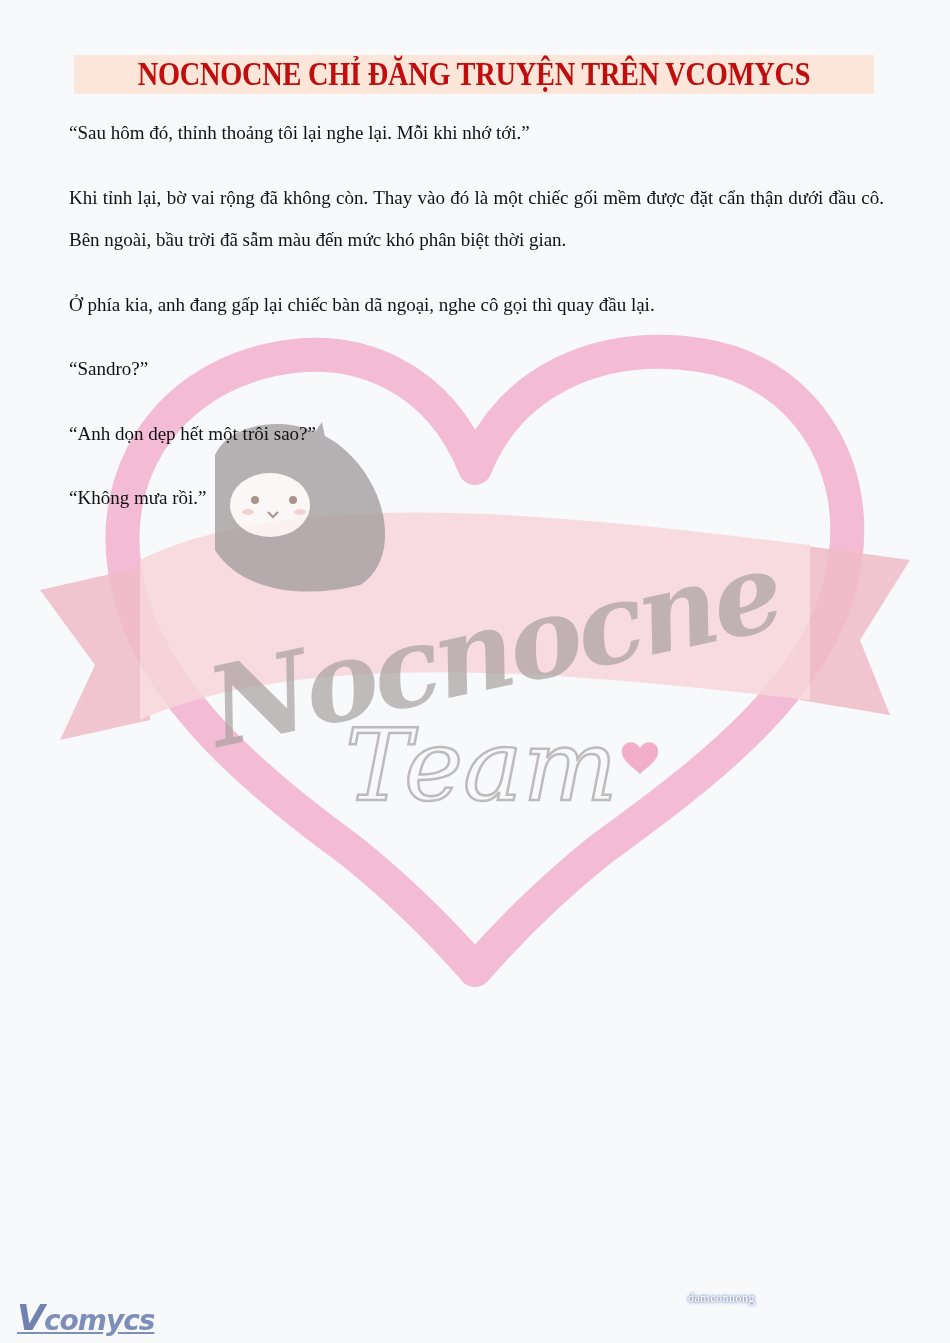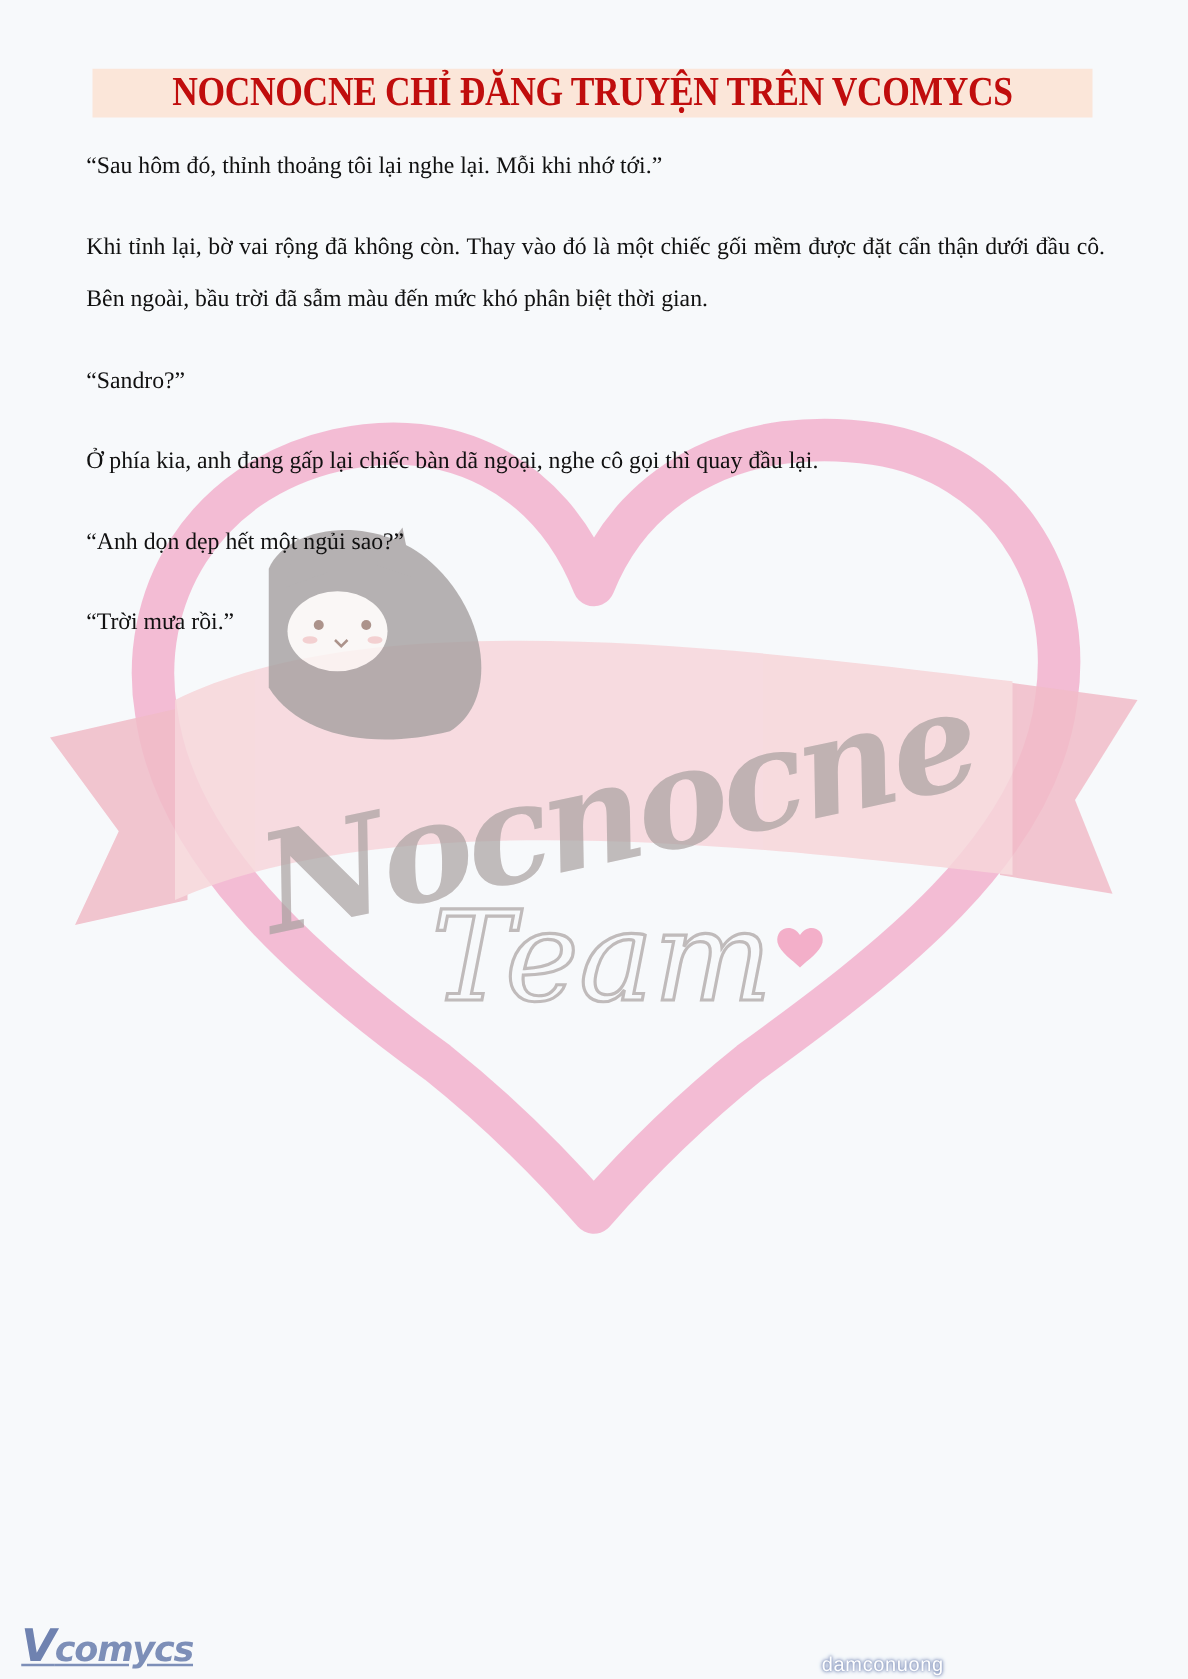--- a/index.html
+++ b/index.html
@@ -78,23 +78,23 @@
       letter-spacing: -1px;
       text-decoration: underline;
     }
     .footer-logo .v {
       font-size: 36px;
       color: #6f82b0;
     }
     .footer-credit {
       position: absolute;
       right: 15px;
-      top: 1324px;
-      font-family: Liberation Sans, sans-serif;
-      font-size: 16px;
+      top: 1291px;
+      font-family: Liberation Serif, serif;
+      font-size: 12px;
       color: #ffffff;
       letter-spacing: 0.5px;
       text-shadow: 0 0 2px #7f8fb8, 0 0 3px #7f8fb8, 0 0 4px #a8b5d6;
     }
   </style>
 </head>
 <body>
 
 <svg class="watermark" viewBox="0 0 950 1343" xmlns="http://www.w3.org/2000/svg">
 
@@ -139,24 +139,24 @@
 </svg>
 
 <div class="page">
   <div class="header-banner">
     <span>NOCNOCNE CHỈ ĐĂNG TRUYỆN TRÊN VCOMYCS</span>
   </div>
 
   <div class="body-text">
     <p>“Sau hôm đó, thỉnh thoảng tôi lại nghe lại. Mỗi khi nhớ tới.”</p>
     <p>Khi tỉnh lại, bờ vai rộng đã không còn. Thay vào đó là một chiếc gối mềm được đặt cẩn thận dưới đầu cô. Bên ngoài, bầu trời đã sẫm màu đến mức khó phân biệt thời gian.</p>
+    <p>Ở phía kia, anh đang gấp lại chiếc bàn dã ngoại, nghe cô gọi thì quay đầu lại.</p>
     <p>“Sandro?”</p>
-    <p>Ở phía kia, anh đang gấp lại chiếc bàn dã ngoại, nghe cô gọi thì quay đầu lại.</p>
-    <p>“Anh dọn dẹp hết một ngủi sao?”</p>
-    <p>“Trời mưa rồi.”</p>
+    <p>“Anh dọn dẹp hết một trôi sao?”</p>
+    <p>“Không mưa rồi.”</p>
   </div>
 
   <div class="footer-logo">
     <span class="v">V</span><span>comycs</span>
   </div>
 
   <div class="footer-credit">damconuong</div>
 </div>
 
 </body></html>

